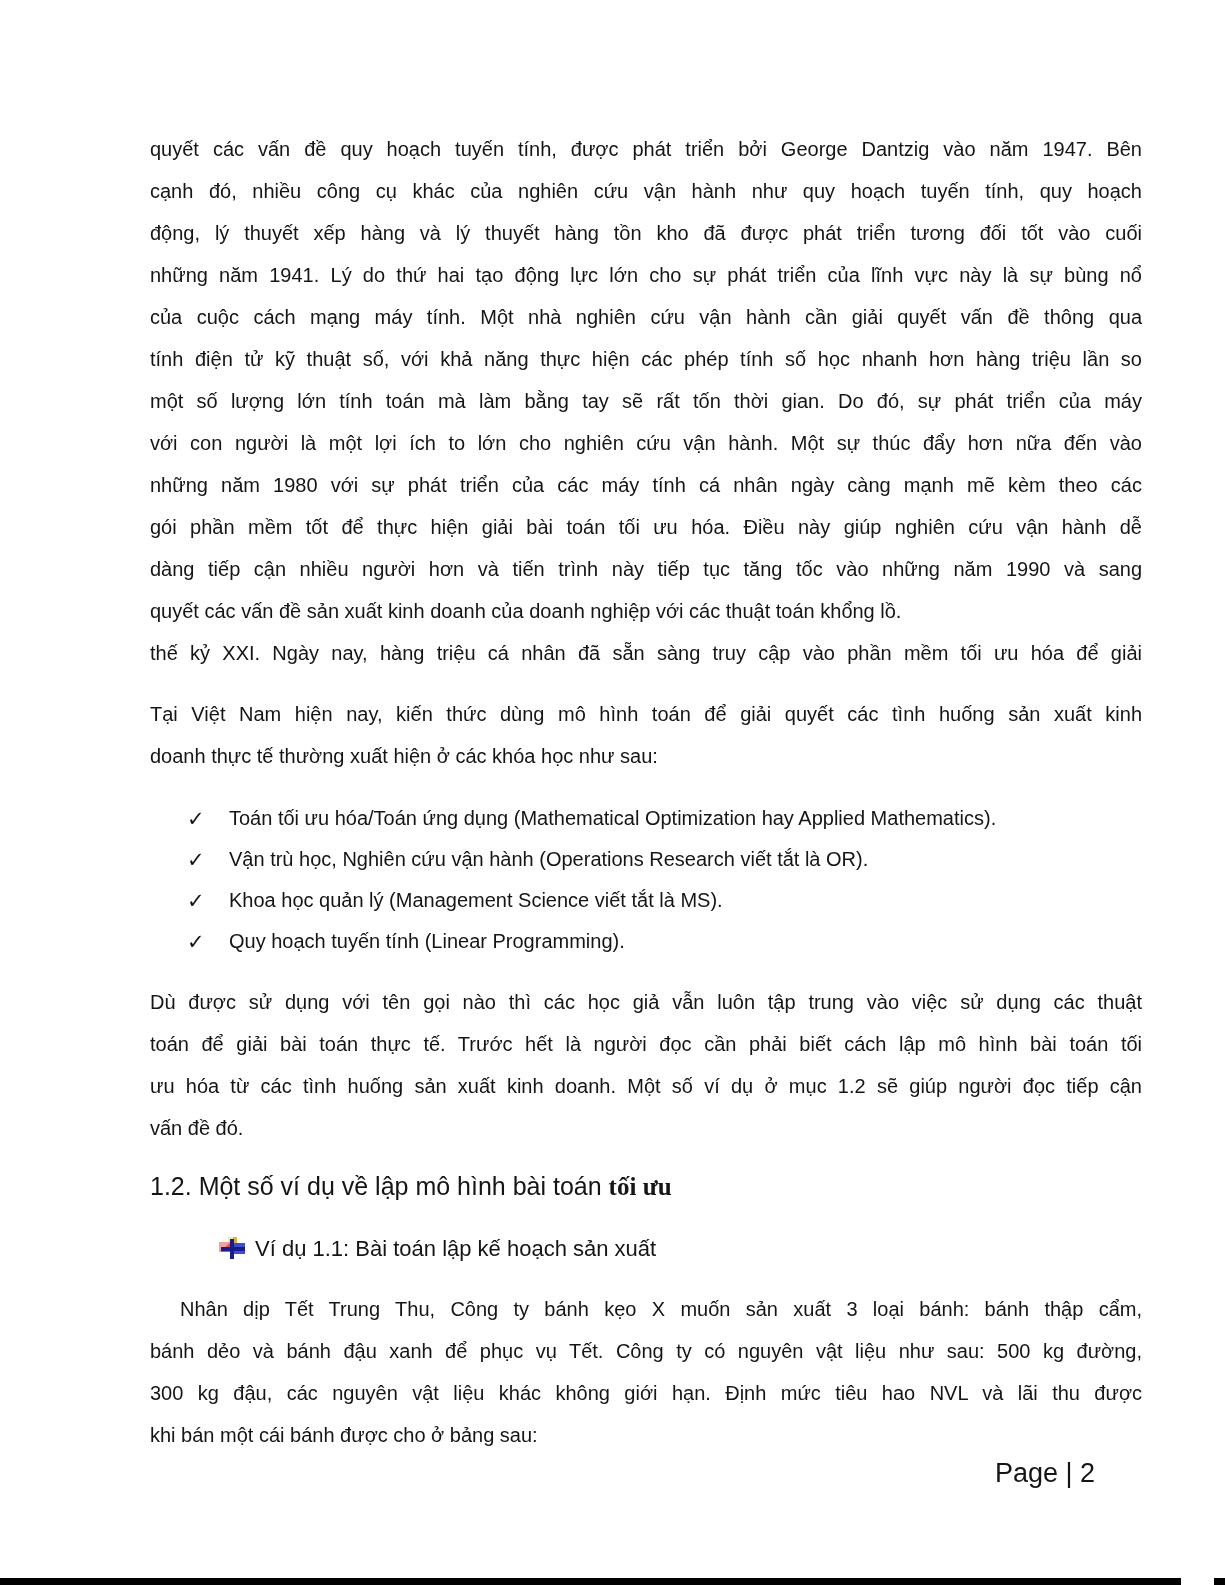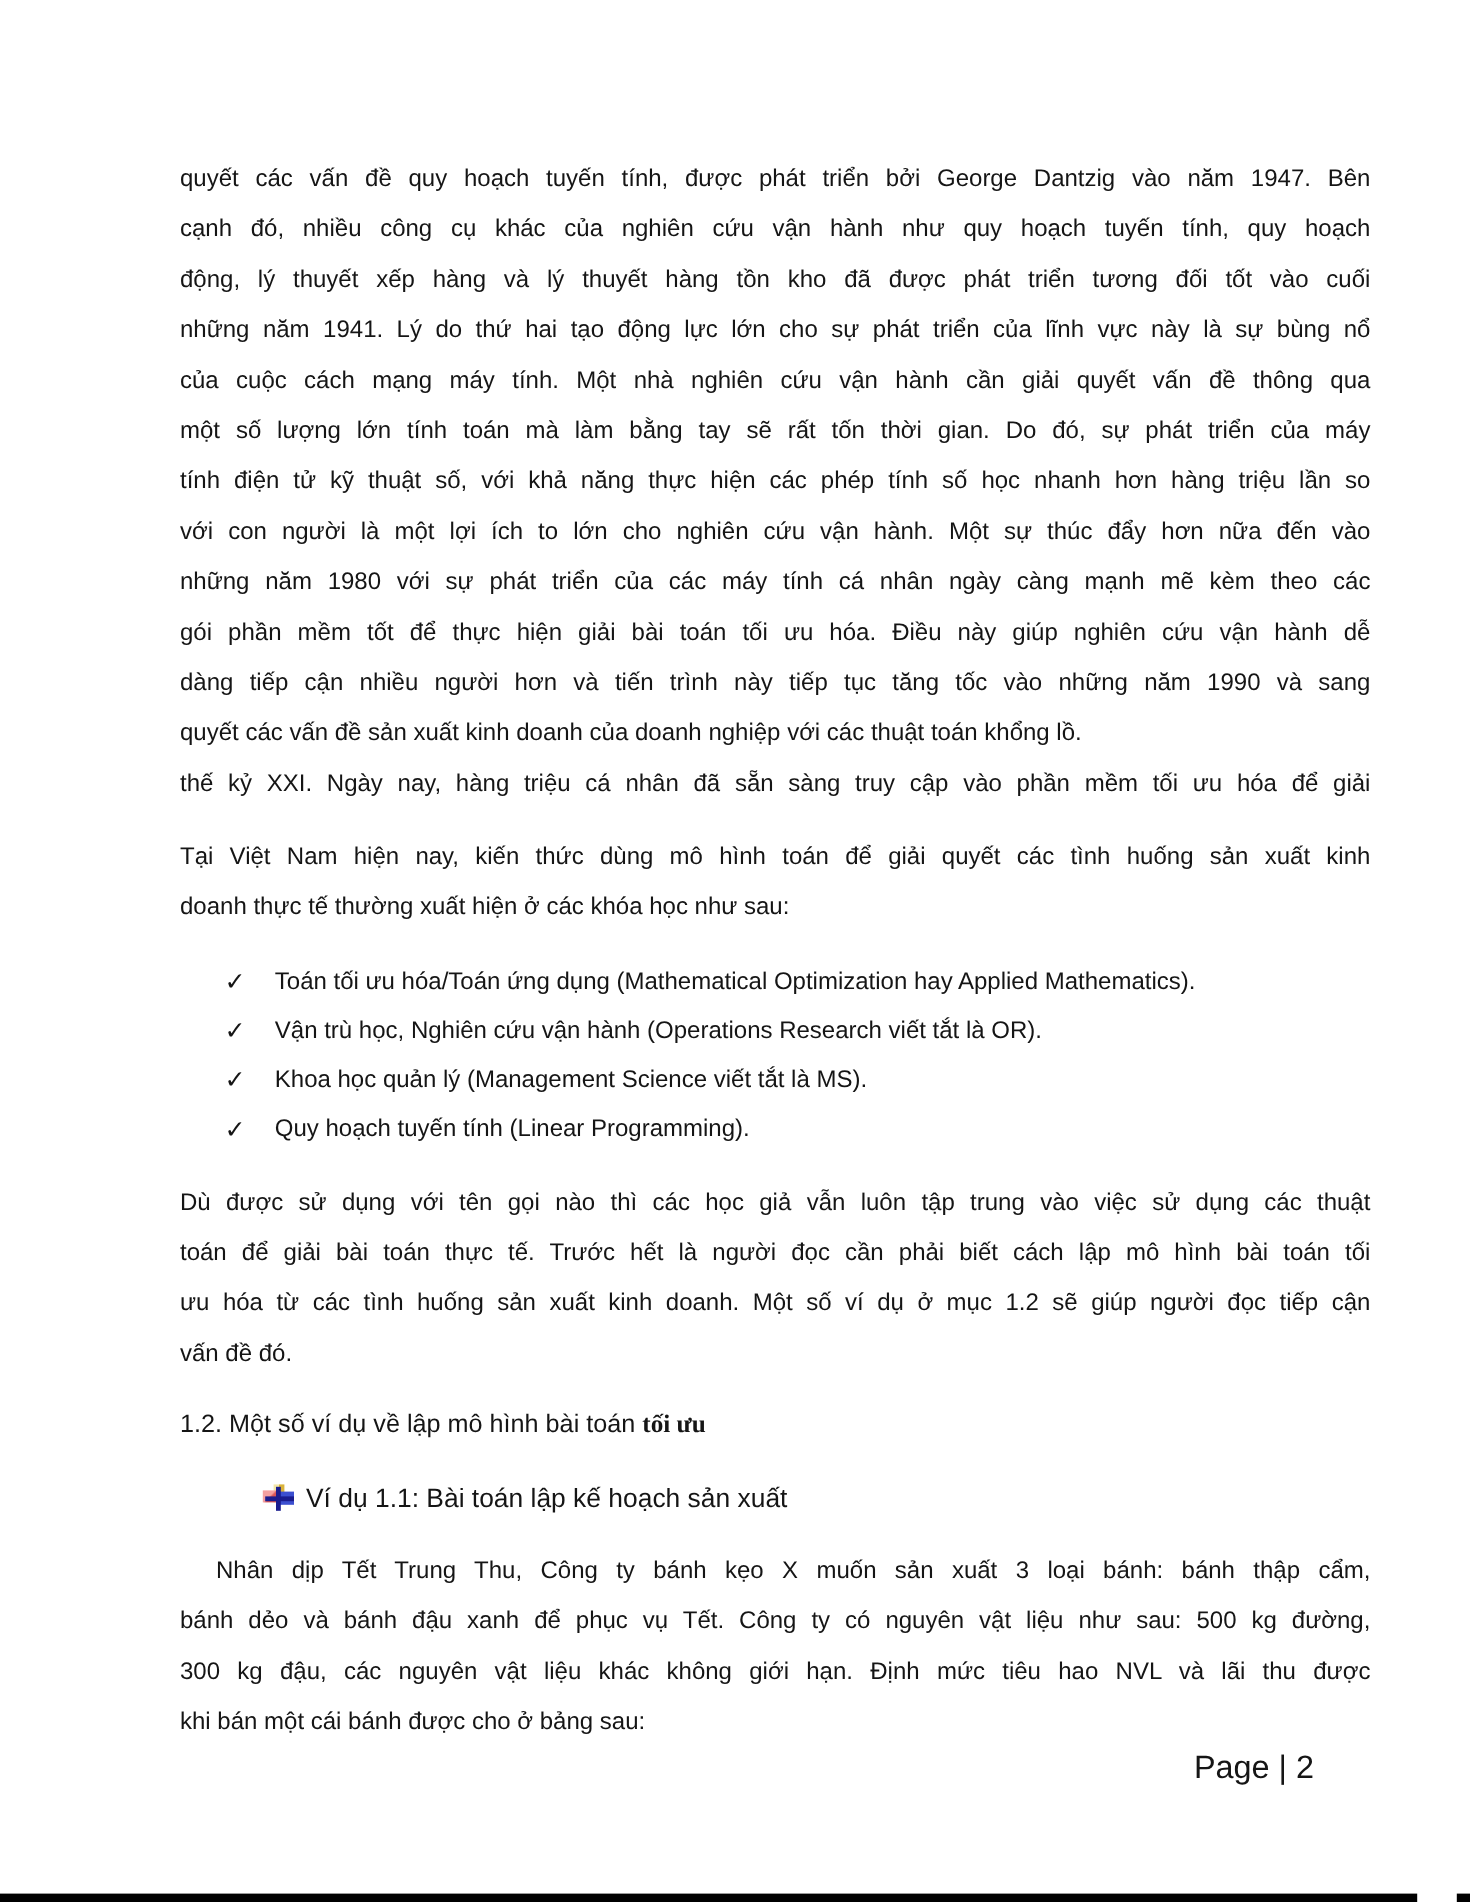--- a/index.html
+++ b/index.html
@@ -52,21 +52,21 @@
     height: 41px;
   }
   .check-glyph {
     position: absolute;
     left: 37px;
     top: 0;
     font-size: 21px;
   }
   .heading {
     margin-top: 16px;
-    font-size: 21px;
+    font-size: 25px;
     line-height: 42px;
     height: 42px;
   }
   .heading .bold-serif {
     font-family: "Liberation Serif", serif;
     font-weight: bold;
   }
   .example-line {
     margin-top: 21px;
     padding-left: 69px;
@@ -125,22 +125,22 @@
 
 <div class="page">
   <div class="content">
 
     <div class="para">
         <div class="line">quyết các vấn đề quy hoạch tuyến tính, được phát triển bởi George Dantzig vào năm 1947. Bên</div>
         <div class="line">cạnh đó, nhiều công cụ khác của nghiên cứu vận hành như quy hoạch tuyến tính, quy hoạch</div>
         <div class="line">động, lý thuyết xếp hàng và lý thuyết hàng tồn kho đã được phát triển tương đối tốt vào cuối</div>
         <div class="line">những năm 1941. Lý do thứ hai tạo động lực lớn cho sự phát triển của lĩnh vực này là sự bùng nổ</div>
         <div class="line">của cuộc cách mạng máy tính. Một nhà nghiên cứu vận hành cần giải quyết vấn đề thông qua</div>
+        <div class="line">tính điện tử kỹ thuật số, với khả năng thực hiện các phép tính số học nhanh hơn hàng triệu lần so</div>
         <div class="line">một số lượng lớn tính toán mà làm bằng tay sẽ rất tốn thời gian. Do đó, sự phát triển của máy</div>
-        <div class="line">tính điện tử kỹ thuật số, với khả năng thực hiện các phép tính số học nhanh hơn hàng triệu lần so</div>
         <div class="line">với con người là một lợi ích to lớn cho nghiên cứu vận hành. Một sự thúc đẩy hơn nữa đến vào</div>
         <div class="line">những năm 1980 với sự phát triển của các máy tính cá nhân ngày càng mạnh mẽ kèm theo các</div>
         <div class="line">gói phần mềm tốt để thực hiện giải bài toán tối ưu hóa. Điều này giúp nghiên cứu vận hành dễ</div>
         <div class="line">dàng tiếp cận nhiều người hơn và tiến trình này tiếp tục tăng tốc vào những năm 1990 và sang</div>
         <div class="line last">quyết các vấn đề sản xuất kinh doanh của doanh nghiệp với các thuật toán khổng lồ.</div>
         <div class="line">thế kỷ XXI. Ngày nay, hàng triệu cá nhân đã sẵn sàng truy cập vào phần mềm tối ưu hóa để giải</div>
       </div>
 
     <div class="para m19">
         <div class="line">Tại Việt Nam hiện nay, kiến thức dùng mô hình toán để giải quyết các tình huống sản xuất kinh</div>

